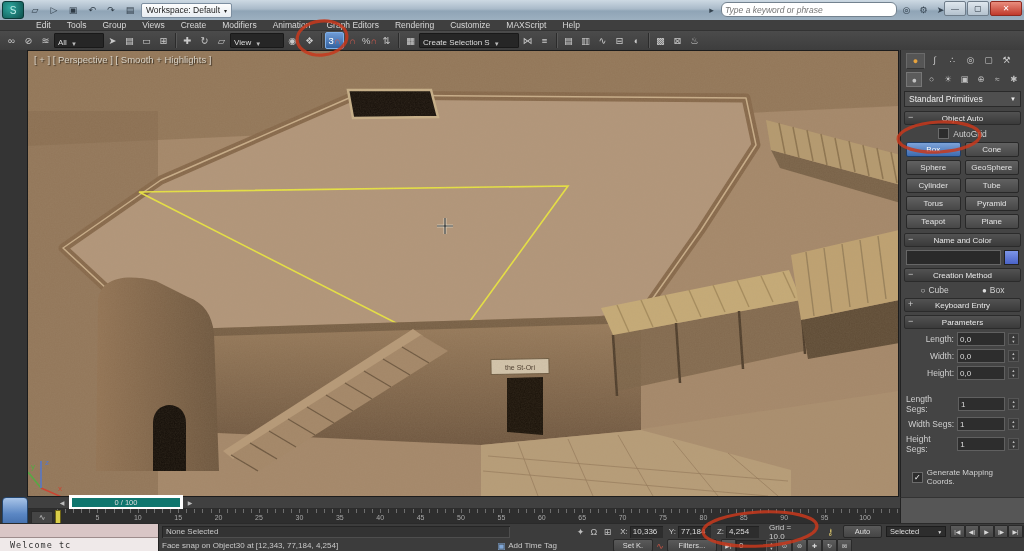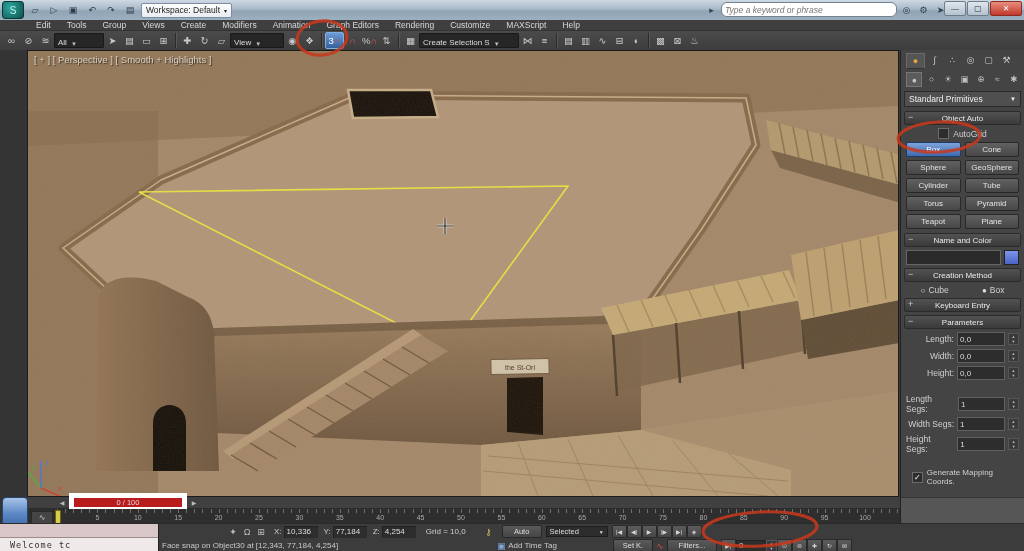--- a/index.html
+++ b/index.html
@@ -77,21 +77,21 @@
   .param-row{display:flex;align-items:center;justify-content:flex-end;gap:3px;margin:3px 2px;color:#cfcfcf;}
   .param-field{width:42px;height:12px;background:#2d2d2d;border:1px solid #606060;color:#ddd;
     font-size:8px;display:flex;align-items:center;padding:0 2px;}
   .spinner{display:flex;flex-direction:column;font-size:4.5px;color:#bbb;line-height:5px;width:9px;
     background:#3a3a3a;border:1px solid #555;align-items:center;}
   .spacer8{height:8px;}
   
   .timeline{position:absolute;left:27px;top:497px;width:873px;height:26px;background:#3a3a3a;}
   .scrubrow{height:11px;display:flex;align-items:center;gap:2px;background:#404040;border-bottom:1px solid #2c2c2c;padding-left:30px;}
   .scrub-btn{width:10px;height:9px;font-size:6px;color:#bbb;display:flex;align-items:center;justify-content:center;}
-  .scrub-field{width:108px;height:9px;background:#b91c1c;border:5px solid #ffffff;color:#ddd;font-size:7.5px;
+  .scrub-field{width:108px;height:9px;background:#0f766e;border:3px solid #ffffff;color:#ddd;font-size:7.5px;
     display:flex;align-items:center;justify-content:center;}
   .ruler{position:relative;height:15px;background:#2e2e2e;
     background-image:repeating-linear-gradient(90deg,#6e6e6e 0,#6e6e6e 1px,transparent 1px,transparent 8.08px);
     background-position:30px 0;background-size:100% 4px;background-repeat:no-repeat;}
   .tick-label{position:absolute;top:5px;transform:translateX(-50%);font-size:7px;color:#a9a9a9;}
   .time-slider{position:absolute;left:28px;top:1px;width:4px;height:13px;background:#d9ce49;border:1px solid #6e6416;}
   .mini-curve{position:absolute;left:4px;top:2px;width:20px;height:11px;background:#454545;border:1px solid #2a2a2a;
     color:#c9c9c9;font-size:8px;display:flex;align-items:center;justify-content:center;}
   .panel-corner{position:absolute;left:900px;top:497px;width:124px;height:26px;background:#565656;border-left:1px solid #222;border-top:1px solid #333;box-sizing:border-box;}
   .corner-blue{position:absolute;left:2px;top:497px;width:24px;height:29px;border-radius:4px;
@@ -487,20 +487,21 @@
   </div>
   <div class="panel-corner"></div>
   <div class="corner-blue"></div>
 
   <div class="statusbar">
     <div class="listener">
       <div class="pink"></div>
       <div class="white">Welcome tc</div>
     </div>
     <div class="sb-row1">
+      <div class="sb-field" style="width:360px;">None Selected</div>
       <div class="sb-ico" style="margin-left:64px;">✦</div>
       <div class="sb-ico">Ω</div>
       <div class="sb-ico">⊞</div>
       <span class="coord-label">X:</span>
       <div class="coord-field">10,336</div>
       <span class="coord-label">Y:</span>
       <div class="coord-field">77,184</div>
       <span class="coord-label">Z:</span>
       <div class="coord-field">4,254</div>
       <span class="coord-label" style="margin-left:10px;">Grid = 10,0</span>

